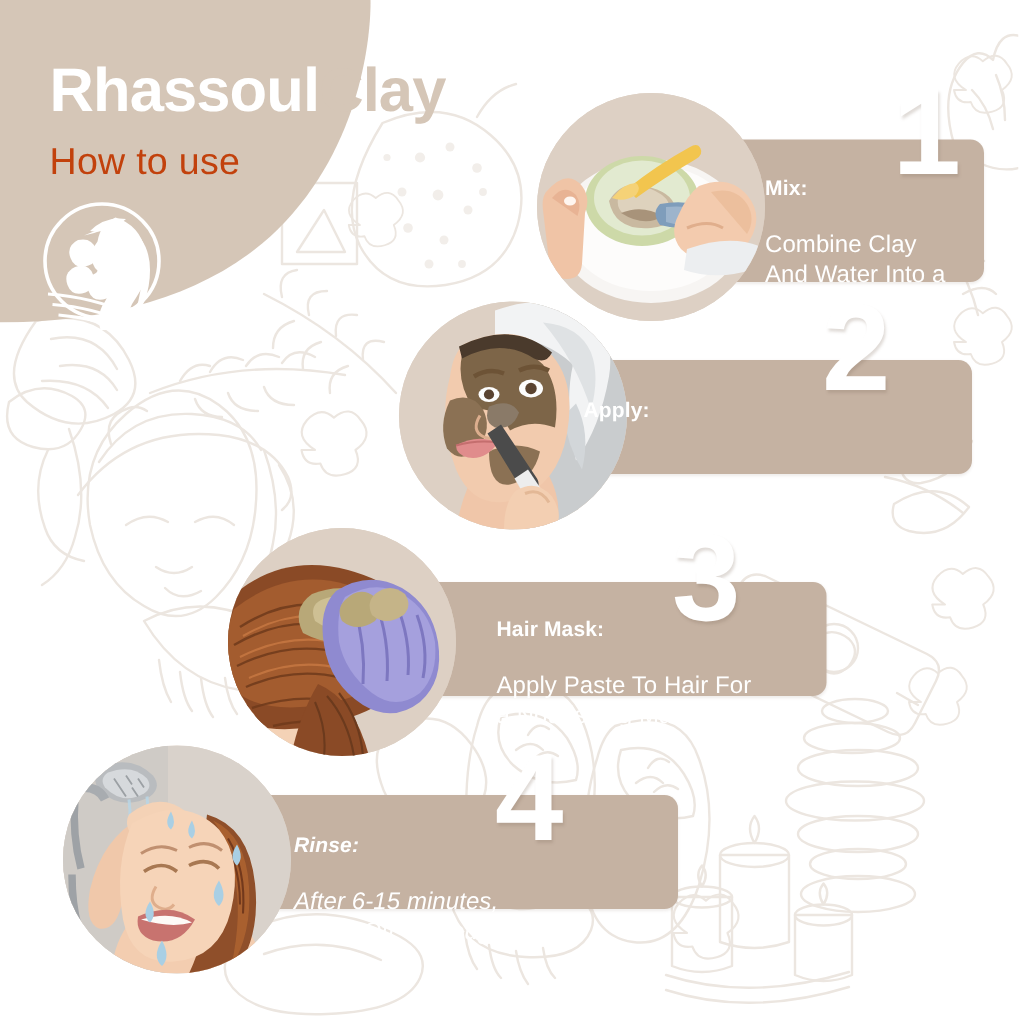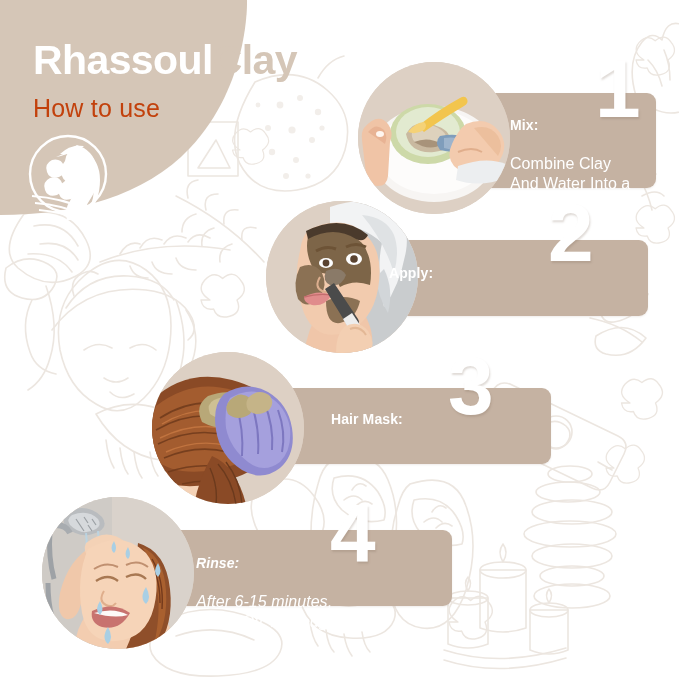--- a/index.html
+++ b/index.html
@@ -492,20 +492,22 @@
           <path d="M112 50 q10 24 8 48"></path>
           <path d="M126 58 q8 22 4 42"></path>
         </g>
 
         <path d="M78 48 q10 -10 20 -2 q6 8 0 16 q-12 8 -22 0 q-4 -8 2 -14 z" fill="#b8a878"></path>
         <path d="M98 44 q10 -8 20 0 q5 8 -1 14 q-12 8 -21 0 q-4 -8 2 -14 z" fill="#c5b488"></path>
       </svg>
     </div>
     <div class="step-text">
       <span class="step-head">Hair Mask:</span>
+      <span class="step-body">Apply Paste To Hair For
+a Nourishing Mask</span>
     </div>
   </div>
 
   <div class="step" id="step-4">
     <div class="step-box"></div>
     <div class="step-num">4</div>
     <div class="step-photo">
       <svg viewBox="0 0 152 152" width="152" height="152" xmlns="http://www.w3.org/2000/svg">
         <rect width="152" height="152" fill="#d9d2cb"></rect>
 

